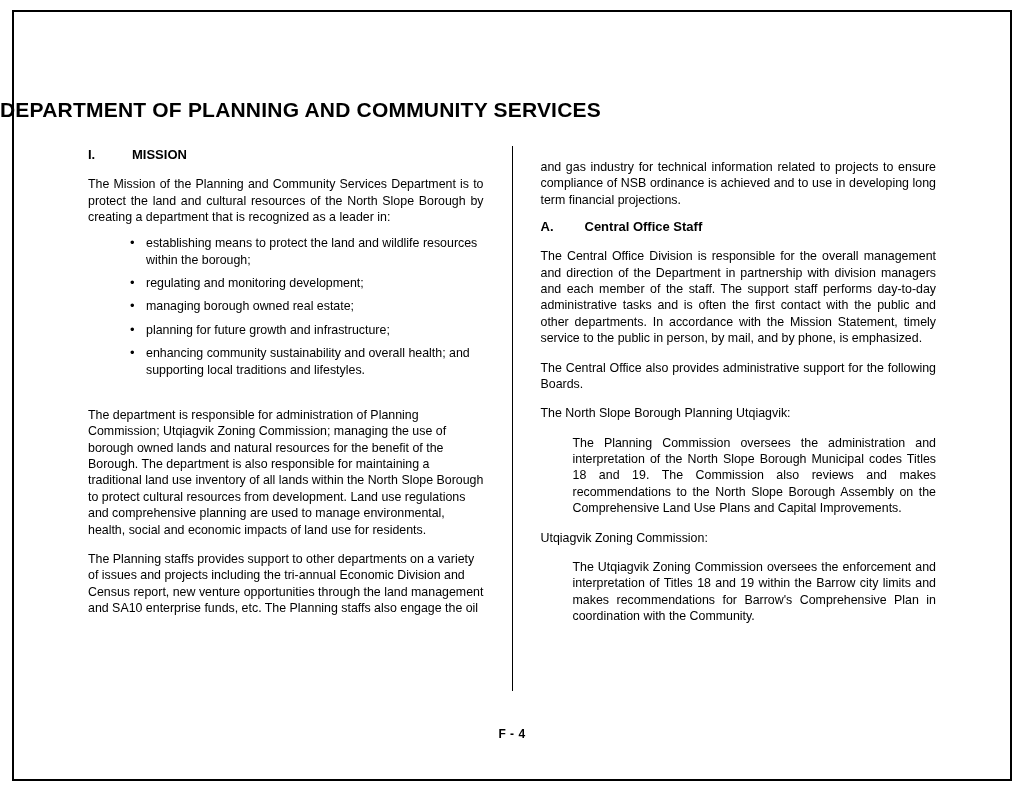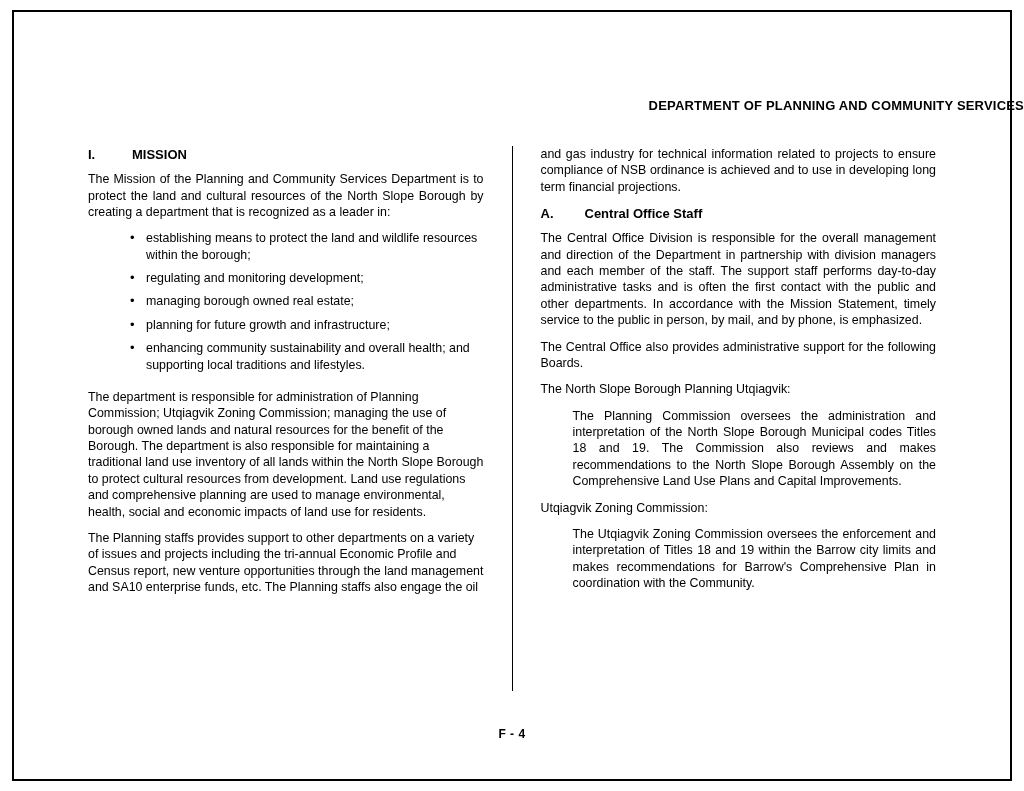--- a/index.html
+++ b/index.html
@@ -25,22 +25,22 @@
     right: 12px;
     bottom: 10px;
     border: 2px solid #000000;
     pointer-events: none;
   }
   .doc-title {
     position: absolute;
     top: 98px;
     left: 0;
     width: 100%;
-    text-align: right;
-    font-size: 13px;
+    text-align: left;
+    font-size: 21px;
     font-weight: bold;
     letter-spacing: 0.2px;
   }
   .columns {
     position: absolute;
     top: 146px;
     left: 88px;
     right: 88px;
     height: 560px;
     display: flex;
@@ -55,21 +55,21 @@
   .divider {
     width: 1px;
     background: #000000;
     margin: 0 0 0 0;
     flex: 0 0 1px;
     height: 545px;
   }
   .col.right { padding-left: 28px; }
 
   p {
-    margin: 0 0 10px 0;
+    margin: 13px 0 10px 0;
     text-align: justify;
   }
   p.nojustify { text-align: left; }
 
   .heading {
     margin: 0 0 8px 0;
     font-weight: bold;
     font-size: 13px;
     display: flex;
   }
@@ -138,21 +138,21 @@
         <li>regulating and monitoring development;</li>
         <li>managing borough owned real estate;</li>
         <li>planning for future growth and infrastructure;</li>
         <li>enhancing community sustainability and overall health; and supporting local traditions and lifestyles.</li>
       </ul>
 
       <div class="spacer-sm"></div>
 
 
       <p class="nojustify">The department is responsible for administration of Planning Commission; Utqiagvik Zoning Commission; managing the use of borough owned lands and natural resources for the benefit of the Borough. The department is also responsible for maintaining a traditional land use inventory of all lands within the North Slope Borough to protect cultural resources from development. Land use regulations and comprehensive planning are used to manage environmental, health, social and economic impacts of land use for residents.</p>
-      <p class="nojustify">The Planning staffs provides support to other departments on a variety of issues and projects including the tri-annual Economic Profile and Census report, new venture opportunities through the land management and SA10 enterprise funds, etc. The Planning staffs also engage the oil</p>
+      <p class="nojustify">The Planning staffs provides support to other departments on a variety of issues and projects including the tri-annual Economic Division and Census report, new venture opportunities through the land management and SA10 enterprise funds, etc. The Planning staffs also engage the oil</p>
     </div>
 
     <div class="divider"></div>
 
     <div class="col right">
 
       <p>and gas industry for technical information related to projects to ensure compliance of NSB ordinance is achieved and to use in developing long term financial projections.</p>
 
       <div class="heading tight">
         <span class="num">A.</span>

